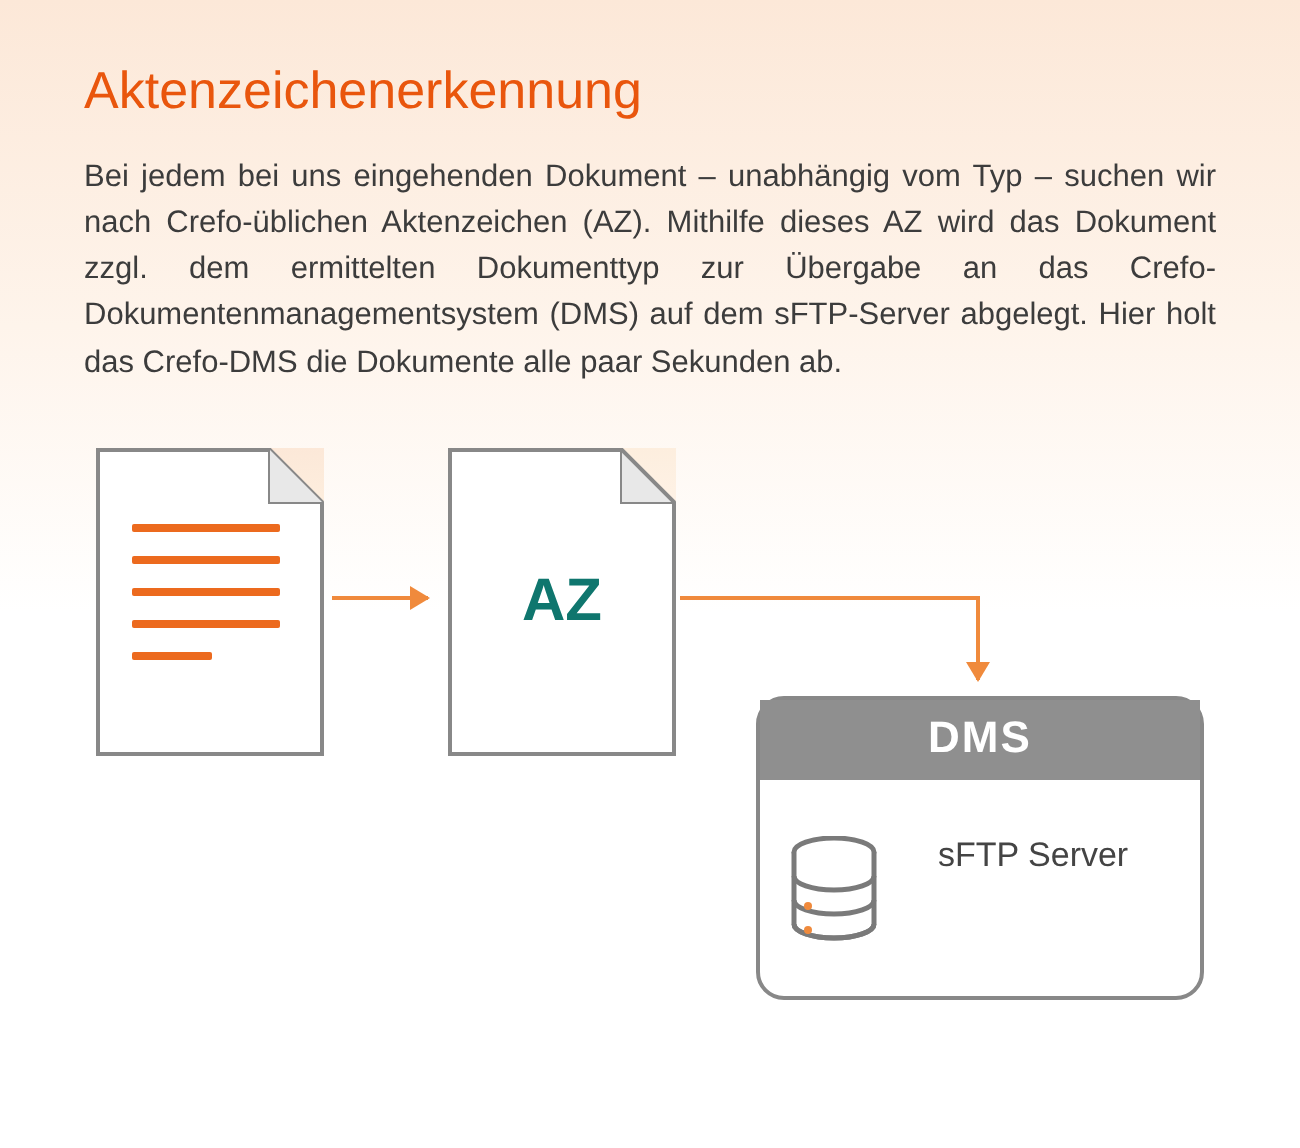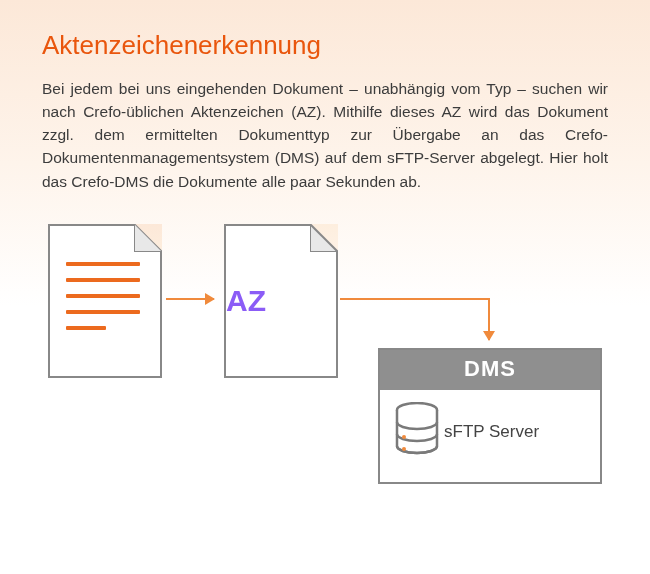--- a/index.html
+++ b/index.html
@@ -4,28 +4,28 @@
 <style>
   html,body{margin:0;padding:0;width:650px;height:574px;font-family:Arial,Helvetica,sans-serif;}
   .page{width:650px;height:408px;background:linear-gradient(to bottom,#fce8d8 0%,#fef4eb 40%,#ffffff 75%);box-sizing:border-box;padding:24px 42px 0 42px;position:relative;}
   .title{color:#e9560d;font-size:26px;font-weight:400;margin:6px 0 14px 0;}
   .body-text{color:#3c3c3c;font-size:15.5px;line-height:1.5;text-align:justify;margin-bottom:31px;}
   .diagram{position:relative;width:560px;height:290px;margin-left:6px;}
   .doc{position:absolute;width:110px;height:150px;background:#fff;border:2px solid #888;}
   .doc-lines{position:absolute;top:36px;left:16px;right:20px;}
   .doc-lines div{height:4px;background:#ec6a1e;margin-bottom:12px;border-radius:1px;}
   .doc-lines div:last-child{width:54%;}
-  .az-label{position:absolute;top:58px;left:0;right:0;text-align:left;font-size:30px;font-weight:700;color:#8b5cf6;}
+  .az-label{position:absolute;top:58px;left:0;right:0;text-align:center;font-size:30px;font-weight:700;color:#0f766e;}
   .arrow-h{position:absolute;height:2px;background:#f08a3c;}
   .arrow-h::after{content:"";position:absolute;right:-1px;top:-5px;border-left:10px solid #f08a3c;border-top:6px solid transparent;border-bottom:6px solid transparent;}
   .arrow-down{position:absolute;width:2px;background:#f08a3c;}
   .arrow-down::after{content:"";position:absolute;bottom:-1px;left:-5px;border-top:10px solid #f08a3c;border-left:6px solid transparent;border-right:6px solid transparent;}
   .dms-box{position:absolute;border:2px solid #888;background:#fff;width:220px;}
   .dms-head{background:#8f8f8f;color:#fff;text-align:center;font-size:22px;font-weight:700;letter-spacing:1px;padding:6px 0 8px 0;}
-  .dms-body{display:flex;align-items:center;padding:12px 12px 20px 12px;gap:2px;}
+  .dms-body{display:flex;align-items:flex-start;padding:28px 12px 20px 12px;gap:27px;}
   .sftp-label{font-size:17px;color:#444;}
   .db-icon{width:50px;height:60px;}
 </style>
 </head>
 <body>
 
 <div class="page">
   <h1 class="title">Aktenzeichenerkennung</h1>
   <p class="body-text">Bei jedem bei uns eingehenden Dokument – unabhängig vom Typ – suchen wir nach Crefo-üblichen Aktenzeichen (AZ). Mithilfe dieses AZ wird das Dokument zzgl. dem ermittelten Dokumenttyp zur Übergabe an das Crefo-Dokumentenmanagementsystem (DMS) auf dem sFTP-Server abgelegt. Hier holt das Crefo-DMS die Dokumente alle paar Sekunden ab.</p>
 
@@ -64,21 +64,21 @@
       <div class="az-label">AZ</div>
     </div>
 
     <style></style>
 
     <div style="position:absolute;left:292px;top:74px;width:150px;height:2px;background:#f08a3c;"></div>
     <div class="arrow-down" style="left:440px;top:74px;height:42px;"></div>
 
     <div style="position:absolute;left:430px;top:68px;width:14px;height:14px;background:transparent;"></div>
 
-    <div class="dms-box" style="left:330px;top:124px;">
+    <div class="dms-box" style="left:330px;top:124px;border-radius:14px;">
       <div class="dms-head">DMS</div>
       <div class="dms-body">
         <svg class="db-icon" viewBox="0 0 50 60">
           <ellipse cx="25" cy="8" rx="20" ry="7" fill="#fff" stroke="#7a7a7a" stroke-width="2.5"></ellipse>
           <path d="M5 8 V44 A20 7 0 0 0 45 44 V8" fill="#fff" stroke="#7a7a7a" stroke-width="2.5"></path>
           <path d="M5 20 A20 7 0 0 0 45 20" fill="none" stroke="#7a7a7a" stroke-width="2.5"></path>
           <path d="M5 32 A20 7 0 0 0 45 32" fill="none" stroke="#7a7a7a" stroke-width="2.5"></path>
           <path d="M5 44 A20 7 0 0 0 45 44" fill="none" stroke="#7a7a7a" stroke-width="2.5"></path>
           <circle cx="12" cy="35" r="2" fill="#f08a3c"></circle>
           <circle cx="12" cy="47" r="2" fill="#f08a3c"></circle>

